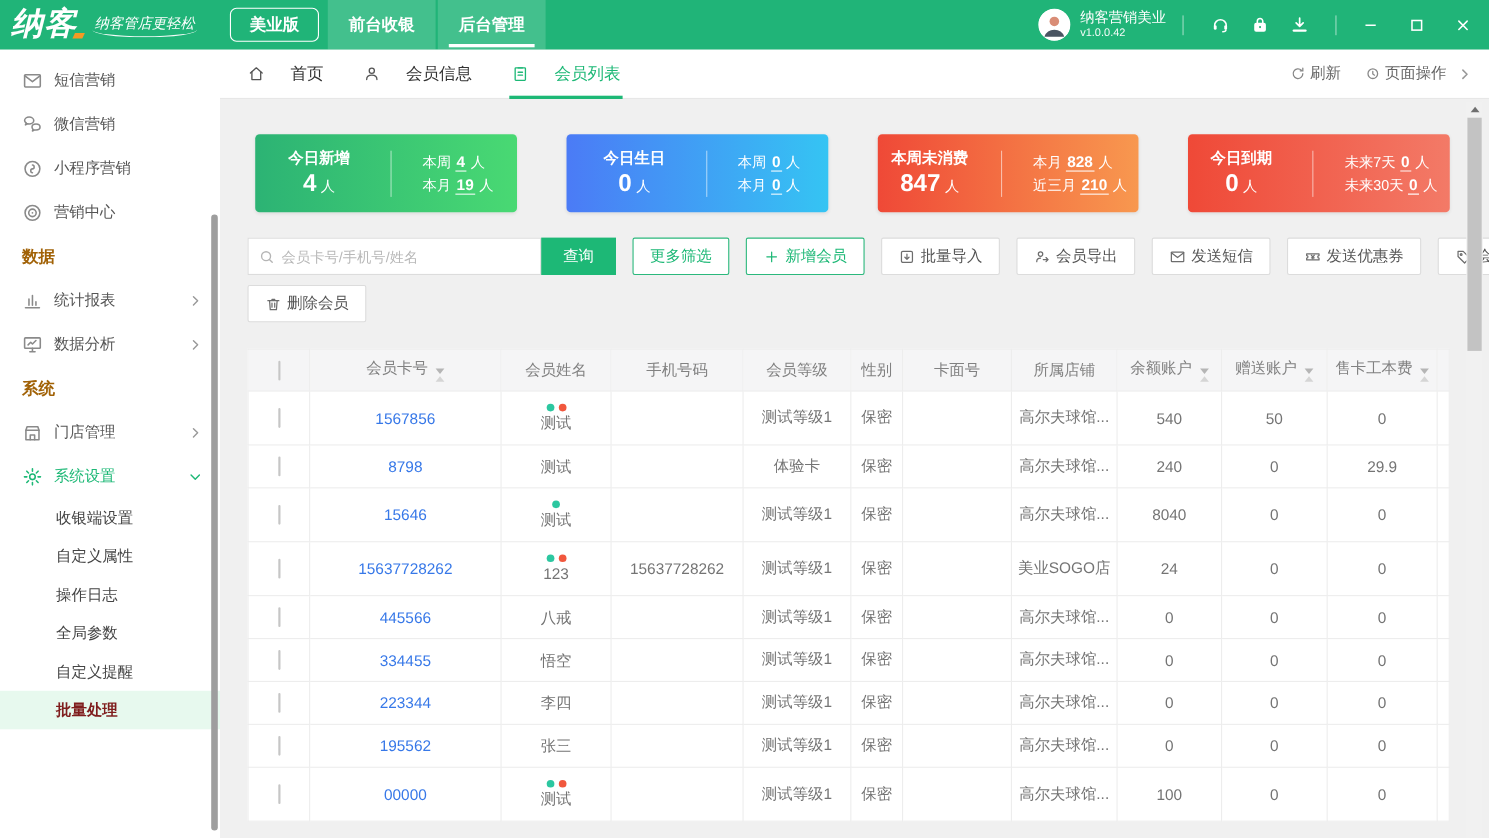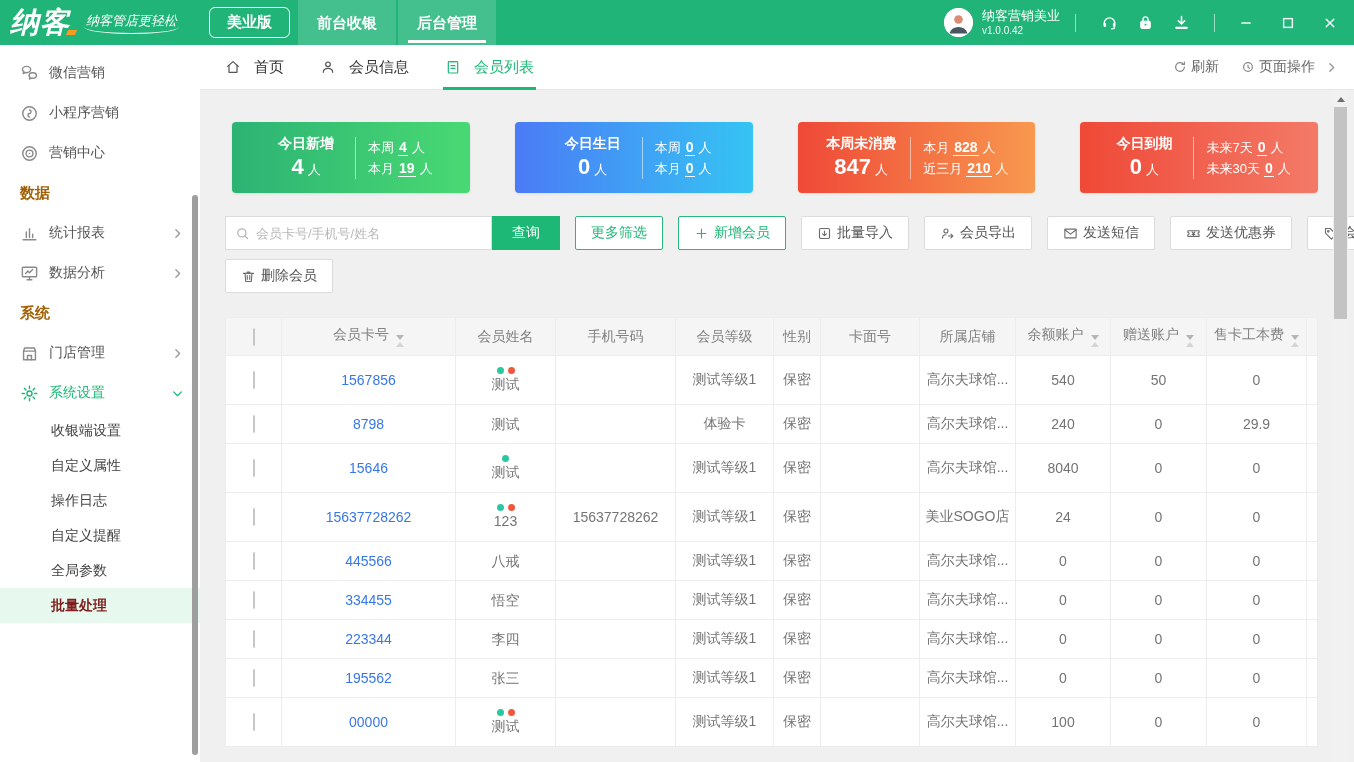--- a/index.html
+++ b/index.html
@@ -40,36 +40,36 @@
   .menu-item .chev svg{width:100%;height:100%}
   .menu-item.highlighted,.menu-item.highlighted .mi-icon,.menu-item.highlighted .chev{color:#1db876}
   .menu-section{height:40px;display:flex;align-items:center;padding-left:20px;font-size:15px;font-weight:bold;color:#a16207}
   .menu-sub{height:35px;display:flex;align-items:center;padding-left:51px;font-size:14px;color:#444;cursor:pointer}
   .menu-sub.active{background:#e7f9ee;color:#7f1d1d;font-weight:bold}
   .side-scrollbar{position:absolute;top:150px;right:2px;width:6px;height:560px;background:#9e9e9e;border-radius:3px}
 
   
   .main{position:absolute;left:200px;top:45px;right:0;bottom:0;background:#f0f0f0}
   .tabbar{height:45px;background:#fff;border-bottom:1px solid #e7e7e7;display:flex;align-items:center;padding:0 16px 0 25px}
-  .tab{display:flex;align-items:center;gap:13px;margin-right:36px;font-size:15px;color:#333;height:45px;position:relative;cursor:pointer}
+  .tab{display:flex;align-items:center;gap:23px;margin-right:36px;font-size:15px;color:#333;height:45px;position:relative;cursor:pointer}
   .tab .tab-icon{width:16px;height:16px;color:#555}
   .tab .tab-icon svg{width:100%;height:100%}
   .tab.active{color:#1db876}
   .tab.active .tab-icon{color:#1db876}
   .tab.active::after{content:"";position:absolute;left:-2px;right:-2px;bottom:0;height:3px;background:#1db876}
   .tab-actions{margin-left:auto;display:flex;align-items:center;color:#666;font-size:14px}
   .tab-action{display:flex;align-items:center;gap:4px;cursor:pointer;margin-left:22px}
   .tab-action .ta-icon{width:14px;height:14px;color:#888}
   .tab-action .ta-icon svg{width:100%;height:100%}
   .ta-chev{width:13px;height:13px;color:#999;margin-left:10px;cursor:pointer}
   .ta-chev svg{width:100%;height:100%}
 
   
   .stats{margin:32px 36px 0 32px;display:flex;gap:45px}
-  .stat-card{flex:1;height:71px;border-radius:4px;color:#fff;display:flex;align-items:center;justify-content:center;gap:12px;box-shadow:0 1px 3px rgba(0,0,0,.08)}
+  .stat-card{flex:1;height:71px;border-radius:4px;color:#fff;display:flex;align-items:center;justify-content:center;gap:28px;box-shadow:0 1px 3px rgba(0,0,0,.08)}
   .sc-left{text-align:center;min-width:74px}
   .sc-title{font-size:14px;font-weight:bold;margin-bottom:3px;white-space:nowrap}
   .sc-value{font-size:22px;font-weight:bold;line-height:22px}
   .sc-unit{font-size:13px;font-weight:normal;margin-left:4px}
   .sc-divider{width:1px;height:42px;background:rgba(255,255,255,.55)}
   .sc-rows{font-size:13px;line-height:21px}
   .sc-row{white-space:nowrap}
   .sc-num{font-weight:bold;font-size:14px;border-bottom:1px solid rgba(255,255,255,.95);padding:0 1px;margin:0 4px}
 
   
@@ -180,20 +180,27 @@
           <path d="M5.5 5.5l13 13M18.5 5.5l-13 13"></path>
         </svg>
       </span>
   </div>
 </header>
 
 <aside class="sidebar">
   <nav class="side-menu" id="side-menu">
       <div class="menu-item">
         <span class="mi-icon"><svg viewBox="0 0 24 24" fill="none" stroke="currentColor" stroke-width="1.8" stroke-linecap="round" stroke-linejoin="round">
+            <rect x="3" y="5" width="18" height="14" rx="1"></rect>
+            <path d="M3 6l9 7 9-7"></path>
+          </svg></span>
+        <span>短信营销</span>
+      </div>
+      <div class="menu-item">
+        <span class="mi-icon"><svg viewBox="0 0 24 24" fill="none" stroke="currentColor" stroke-width="1.8" stroke-linecap="round" stroke-linejoin="round">
             <path d="M3 7c0-2.2 2.4-4 5.2-4S13.5 4.8 13.5 7 11 11 8.2 11c-.6 0-1.2-.1-1.7-.2L4 12l.9-2.3C3.7 9 3 8 3 7z"></path>
             <path d="M11.5 14.5c0-2 2-3.5 4.6-3.5s4.6 1.5 4.6 3.5-2 3.5-4.6 3.5c-.5 0-1-.1-1.5-.2L12 19l.7-1.9c-.8-.7-1.2-1.6-1.2-2.6z"></path>
           </svg></span>
         <span>微信营销</span>
       </div>
       <div class="menu-item">
         <span class="mi-icon"><svg viewBox="0 0 24 24" fill="none" stroke="currentColor" stroke-width="1.8" stroke-linecap="round" stroke-linejoin="round">
             <circle cx="12" cy="12" r="8.5"></circle>
             <path d="M12 7.5c2.6 0 2.6 4.5 0 4.5s-2.6 4.5 0 4.5"></path>
           </svg></span>
@@ -247,22 +254,22 @@
             <path d="M12 2.8v2.8M12 18.4v2.8M2.8 12h2.8M18.4 12h2.8M5.5 5.5l2 2M16.5 16.5l2 2M18.5 5.5l-2 2M7.5 16.5l-2 2"></path>
           </svg></span>
         <span>系统设置</span>
         <span class="chev"><svg viewBox="0 0 24 24" fill="none" stroke="currentColor" stroke-width="2.4" stroke-linecap="round" stroke-linejoin="round">
             <path d="M5 9l7 7 7-7"></path>
           </svg></span>
       </div>
       <div class="menu-sub">收银端设置</div>
       <div class="menu-sub">自定义属性</div>
       <div class="menu-sub">操作日志</div>
+      <div class="menu-sub">全局参数</div>
       <div class="menu-sub">自定义提醒</div>
-      <div class="menu-sub">全局参数</div>
       <div class="menu-sub active">批量处理</div>
     </nav>
   <div class="side-scrollbar"></div>
 </aside>
 
 <main class="main">
   <div class="tabbar">
     <div id="tabs" style="display:flex">
         <div class="tab">
           <span class="tab-icon"><svg viewBox="0 0 24 24" fill="none" stroke="currentColor" stroke-width="1.8" stroke-linecap="round" stroke-linejoin="round">

